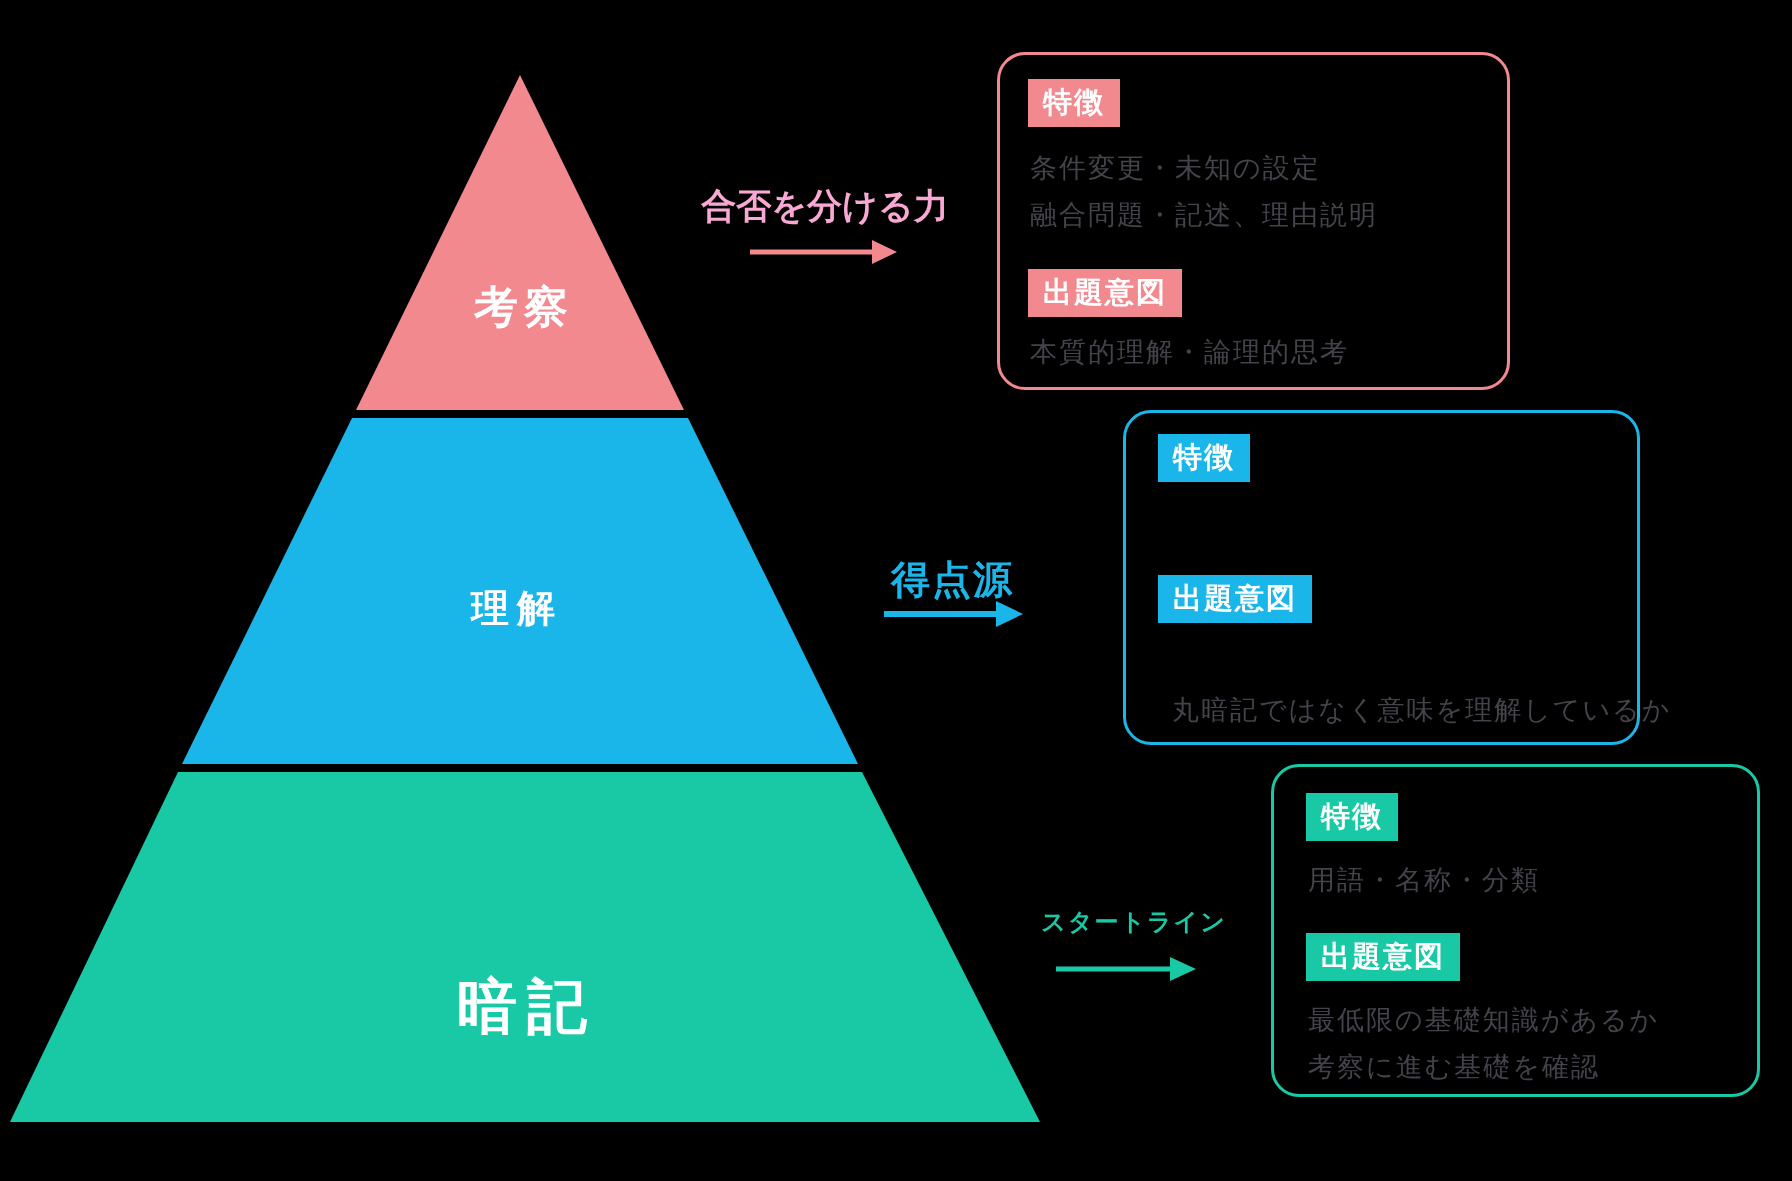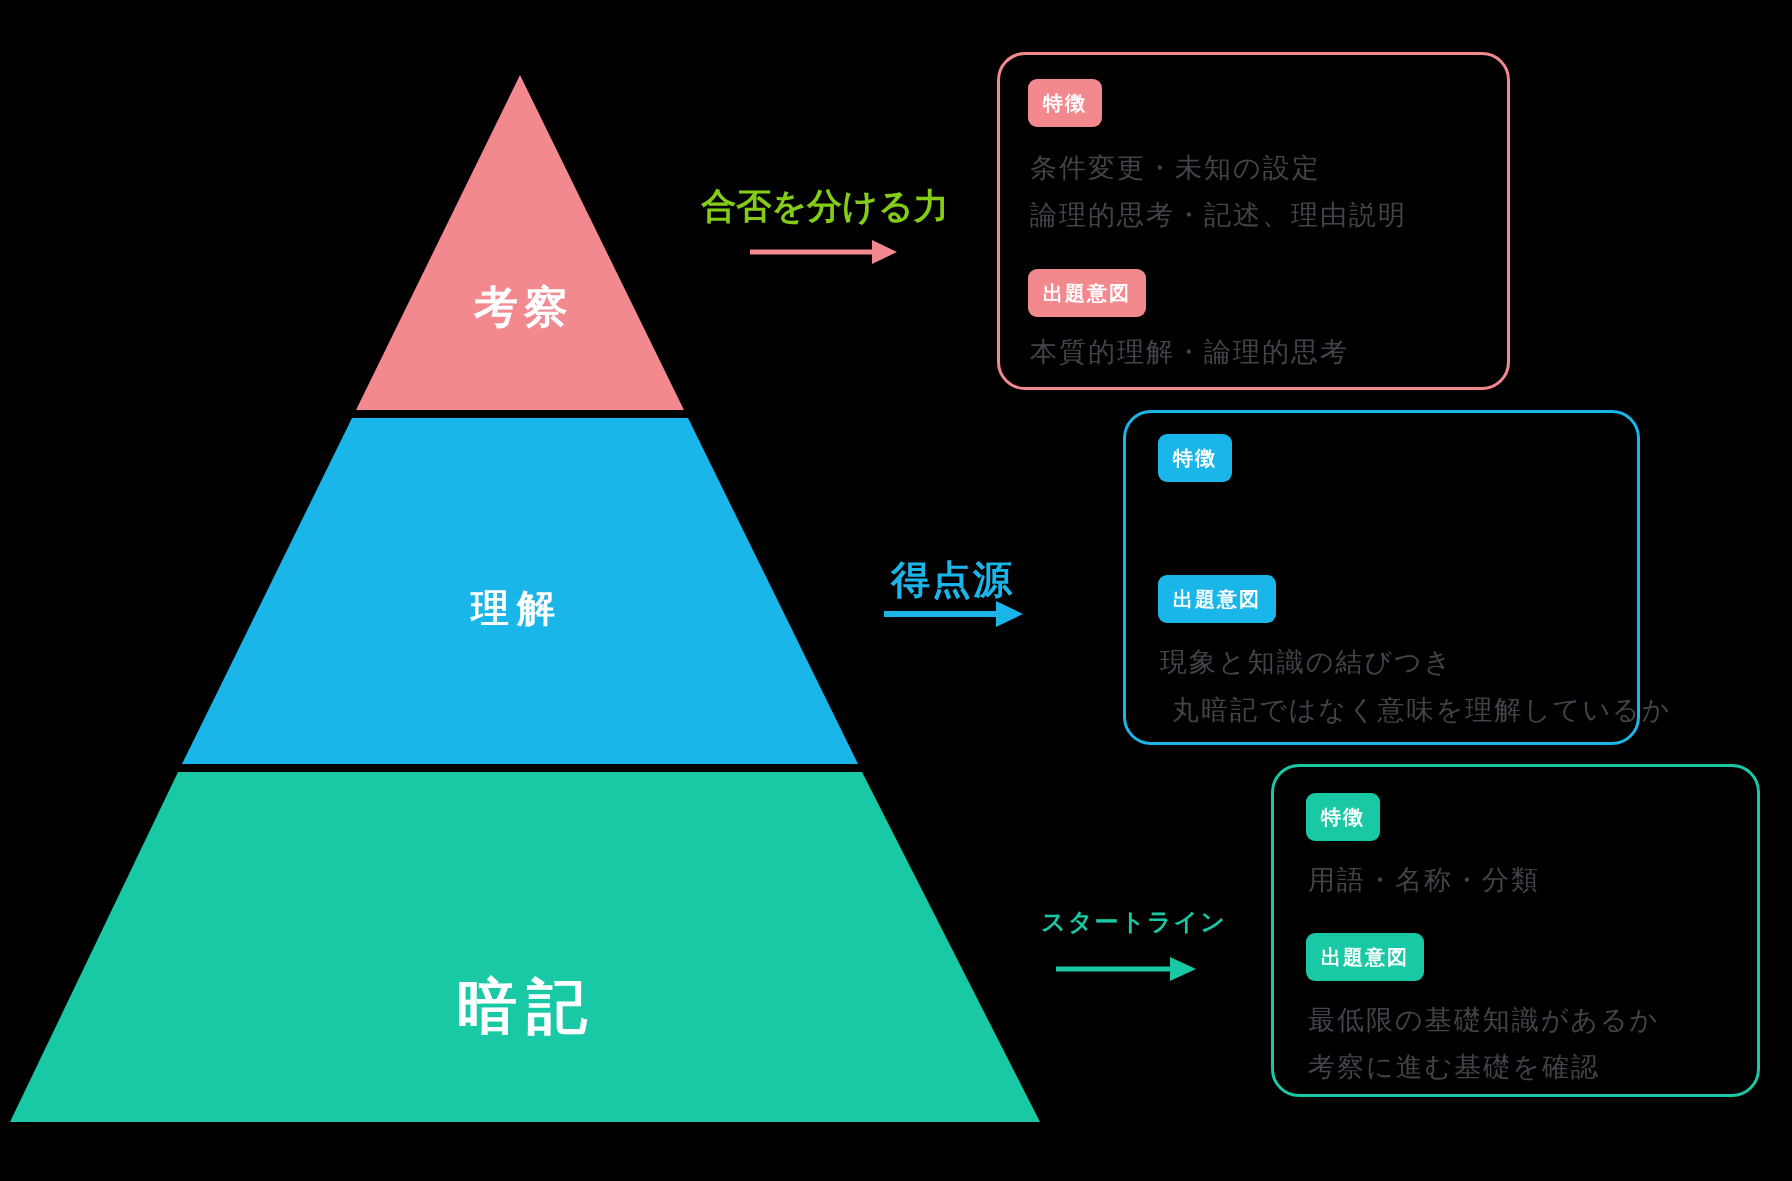--- a/index.html
+++ b/index.html
@@ -11,33 +11,33 @@
   .pyr-label{
     position:absolute;transform:translate(-50%,-50%);
     color:#ffffff;font-weight:bold;white-space:nowrap;
   }
   .pyr-label.l1{left:524px;top:307px;font-size:44px;letter-spacing:6px;font-family:Liberation Serif, serif;}
   .pyr-label.l2{left:517px;top:608px;font-size:38px;letter-spacing:8px;}
   .pyr-label.l3{left:527px;top:1007px;font-size:60px;letter-spacing:10px;}
   .arrow-label{
     position:absolute;font-weight:bold;white-space:nowrap;text-align:center;
   }
-  .arrow-label.pink{left:700px;top:183px;width:250px;font-size:35px;color:#84cc16;}
+  .arrow-label.pink{left:700px;top:183px;width:250px;font-size:35px;color:#f9a8d4;}
   .arrow-label.blue{left:880px;top:553px;width:145px;font-size:39px;color:#1BB6E9;letter-spacing:2px;}
   .arrow-label.teal{left:1018px;top:906px;width:232px;font-size:24px;color:#19C9A6;letter-spacing:2px;}
   .card{
     position:absolute;border-radius:28px;background:#000;box-sizing:border-box;
   }
   .card.pink{left:997px;top:52px;width:513px;height:338px;border:3px solid #F2898F;}
   .card.blue{left:1123px;top:410px;width:517px;height:335px;border:3px solid #1BB6E9;}
   .card.teal{left:1271px;top:764px;width:489px;height:333px;border:3px solid #19C9A6;}
   .badge{
     position:absolute;display:inline-flex;align-items:center;justify-content:center;
-    height:48px;padding:0 15px;border-radius:9px;color:#fff;font-weight:bold;
-    font-size:20px;letter-spacing:2px;white-space:nowrap;
+    height:48px;padding:0 15px;border-radius:0;color:#fff;font-weight:bold;
+    font-size:29px;letter-spacing:2px;white-space:nowrap;
   }
   .badge.pink{background:#F2898F;}
   .badge.blue{background:#1BB6E9;}
   .badge.teal{background:#19C9A6;}
   .body-line{
     position:absolute;color:#43434B;font-size:27px;letter-spacing:2px;white-space:nowrap;
   }
   
   .card.pink .badge.b1{left:28px;top:24px;}
   .card.pink .t1{left:30px;top:95px;}
@@ -90,29 +90,28 @@
   <div class="pyr-label l2">理解</div>
   <div class="pyr-label l3">暗記</div>
 
   <div class="arrow-label pink">合否を分ける力</div>
   <div class="arrow-label blue">得点源</div>
   <div class="arrow-label teal">スタートライン</div>
 
   <div class="card pink">
     <span class="badge pink b1">特徴</span>
     <div class="body-line t1">条件変更・未知の設定</div>
-    <div class="body-line t2">論理的思考・記述、理由説明</div>
+    <div class="body-line t2">融合問題・記述、理由説明</div>
     <span class="badge pink b2">出題意図</span>
     <div class="body-line t3">本質的理解・論理的思考</div>
   </div>
 
   <div class="card blue">
     <span class="badge blue b1">特徴</span>
     <span class="badge blue b2">出題意図</span>
-    <div class="body-line t2">現象と知識の結びつき</div>
     <div class="body-line t3">丸暗記ではなく意味を理解しているか</div>
   </div>
 
   <div class="card teal">
     <span class="badge teal b1">特徴</span>
     <div class="body-line t1">用語・名称・分類</div>
     <span class="badge teal b2">出題意図</span>
     <div class="body-line t2">最低限の基礎知識があるか</div>
     <div class="body-line t3">考察に進む基礎を確認</div>
   </div>

